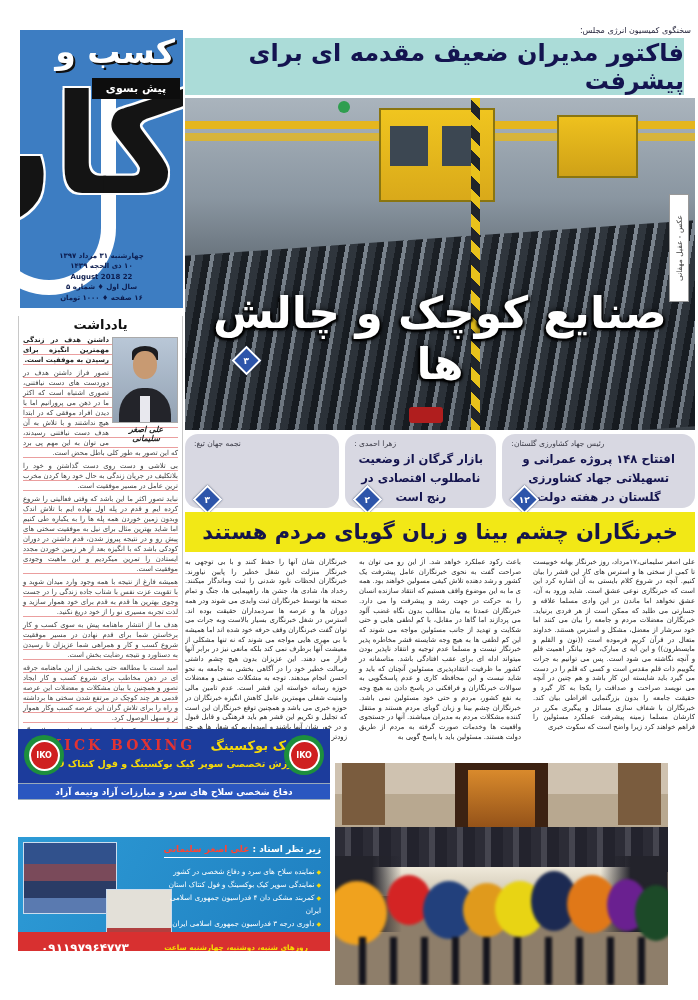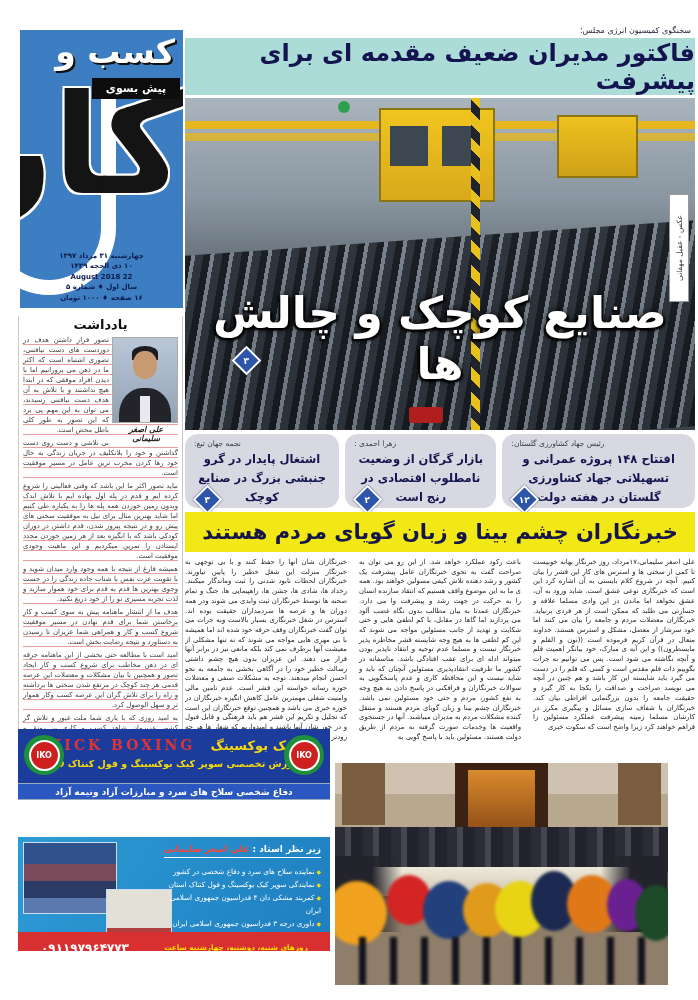--- a/index.html
+++ b/index.html
@@ -14,21 +14,21 @@
              font-size:11px;font-weight:bold;text-align:center;padding:4px 0;}
   .m-kar{position:absolute;top:30px;right:-2px;font-size:138px;font-weight:bold;color:#141414;line-height:1.25;
          text-shadow:-2px -2px 0 #fff,2px -2px 0 #fff,-2px 2px 0 #fff,2px 2px 0 #fff;}
   .m-arc{position:absolute;left:-38px;top:64px;width:104px;height:186px;border:15px solid #fff;border-top:none;
          border-radius:0 0 70px 70px;}
   .m-dates{position:absolute;bottom:5px;left:0;right:0;text-align:center;color:#0c1c4e;
            font-size:7px;line-height:10.5px;font-weight:bold;margin-top:44px;}
 
   
   .top-kicker{position:absolute;top:26px;right:7px;font-size:8px;color:#23233a;}
-  .top-headline{position:absolute;top:38px;right:3px;left:185px;height:57px;background:#abdcd8;
+  .top-headline{position:absolute;top:38px;right:14px;left:185px;height:57px;background:#abdcd8;
                 color:#141450;font-weight:bold;font-size:24px;display:flex;align-items:center;justify-content:center;}
 
   
   .lead-photo{position:absolute;top:98px;left:185px;right:3px;height:332px;overflow:hidden;
               background:linear-gradient(180deg,#aab4bd 0%,#8a96a1 30%,#5d6770 55%,#3a4148 100%);}
   .lp-stripes{position:absolute;left:-20px;right:-20px;bottom:-14px;height:62%;transform:skewY(-4deg);
               background:repeating-linear-gradient(100deg,rgba(18,22,27,.9) 0 7px,rgba(125,134,144,.75) 7px 11px,rgba(42,48,55,.92) 11px 19px);}
   .lp-beam1{position:absolute;top:7%;left:0;right:0;height:8px;background:#e5b61e;box-shadow:0 12px 0 rgba(229,182,30,.8);}
   .lp-cabin{position:absolute;left:38%;top:3%;width:22%;height:27%;background:linear-gradient(#f0c51f,#d9a91a);
             border:2px solid #8a7510;}
@@ -195,21 +195,20 @@
       <div class="t-kicker">زهرا احمدی :</div>
       <div class="t-title">بازار گرگان از وضعیت نامطلوب اقتصادی در رنج است</div>
       <div class="t-badge">
         <div class="diamond">
           <span>۲</span>
         </div>
       </div>
     </div>
     <div class="teaser t3">
       <div class="t-kicker">نجمه جهان تیغ:</div>
-      <div class="t-title">اشتغال پایدار در گرو جنبشی بزرگ در صنایع کوچک</div>
       <div class="t-badge">
         <div class="diamond">
           <span>۳</span>
         </div>
       </div>
     </div>
   </div>
 
   <div class="yellow-band">خبرنگاران چشم بینا و زبان گویای مردم هستند</div>
   <div class="body-cols">
@@ -222,20 +221,21 @@
     <div class="s-title">یادداشت</div>
     <div class="s-photo-wrap">
       <div class="s-photo">
         <div class="s-hair"></div>
         <div class="s-face"></div>
         <div class="s-suit"></div>
         <div class="s-shirt"></div>
       </div>
       <div class="s-name">علی اصغر سلیمانی</div>
     </div>
+    <p class="s-par lead">داشتن هدف در زندگی مهمترین انگیزه برای رسیدن به موفقیت است.</p>
     <p class="s-par">تصور فراز داشتن هدف در دوردست های دست نیافتنی، تصوری اشتباه است که اکثر ما در ذهن می پرورانیم اما با دیدن افراد موفقی که در ابتدا هیچ نداشتند و با تلاش به آن هدف دست نیافتنی رسیدند، می توان به این مهم پی برد که این تصور به طور کلی باطل محض است.</p>
     <p class="s-par">بی تلاشی و دست روی دست گذاشتن و خود را بلاتکلیف در جریان زندگی به حال خود رها کردن مخرب ترین عامل در مسیر موفقیت است.</p>
     <p class="s-par">نباید تصور اکثر ما این باشد که وقتی فعالیتی را شروع کرده ایم و قدم در پله اول نهاده ایم با تلاش اندک وبدون زمین خوردن همه پله ها را به یکباره طی کنیم اما شاید بهترین مثال برای نیل به موفقیت سختی های پیش رو و در نتیجه پیروز شدن، قدم داشتن در دوران کودکی باشد که با انگیزه بعد از هر زمین خوردن مجدد ایستادن را تمرین میکردیم و این ماهیت وجودی موفقیت است.</p>
     <p class="s-par">همیشه فارغ از نتیجه با همه وجود وارد میدان شوید و با تقویت عزت نفس با شتاب جاده زندگی را در جست وجوی بهترین ها قدم به قدم برای خود هموار سازید و لذت تجربه مسیری نو را از خود دریغ نکنید.</p>
     <p class="s-par">هدف ما از انتشار ماهنامه پیش به سوی کسب و کار برخاستن شما برای قدم نهادن در مسیر موفقیت شروع کسب و کار و همراهی شما عزیزان تا رسیدن به دستاورد و نتیجه رضایت بخش است.</p>
     <p class="s-par">امید است با مطالعه حتی بخشی از این ماهنامه جرقه ای در ذهن مخاطب برای شروع کسب و کار ایجاد تصور و همچنین با بیان مشکلات و معضلات این عرصه قدمی هر چند کوچک در مرتفع شدن سختی ها برداشته و راه را برای تلاش گران این عرصه کسب وکار هموار تر و سهل الوصول کرد.</p>
     <p class="s-par">به امید روزی که با یاری شما ملت غیور و تلاش گر کشور عزیزمان شاهد کسب و کاری پر رونق و اقتصادی پویا باشد.</p>
   </div>
 
   <div class="ad">

